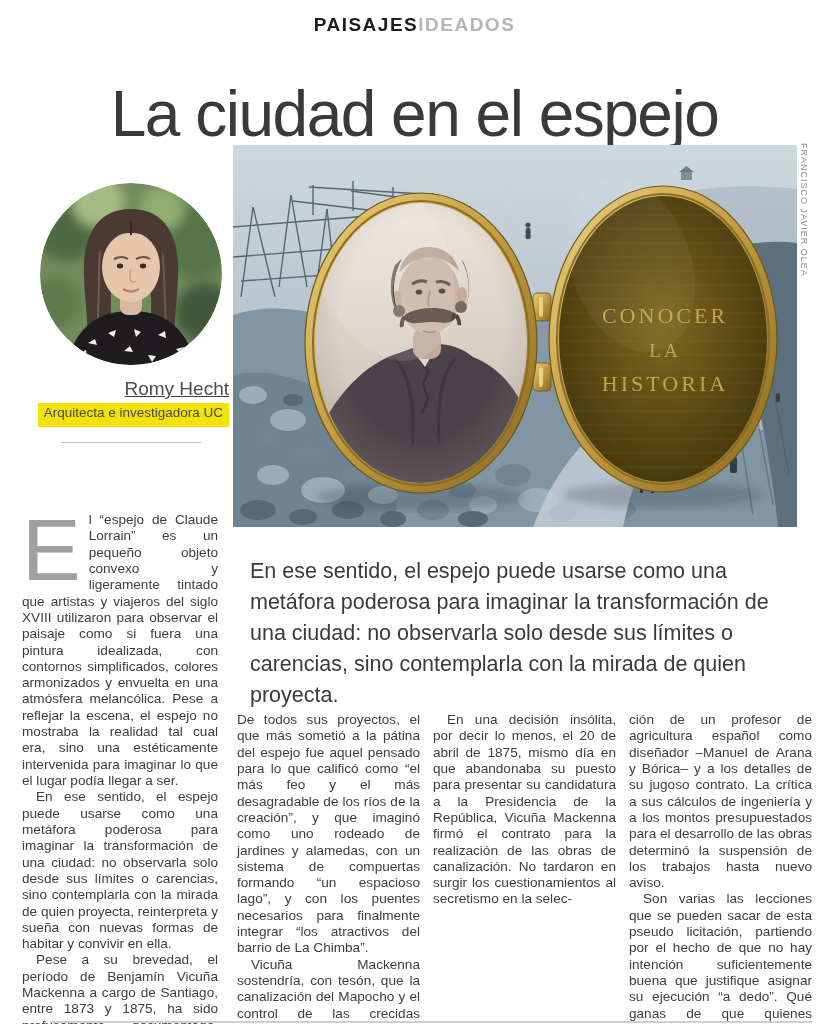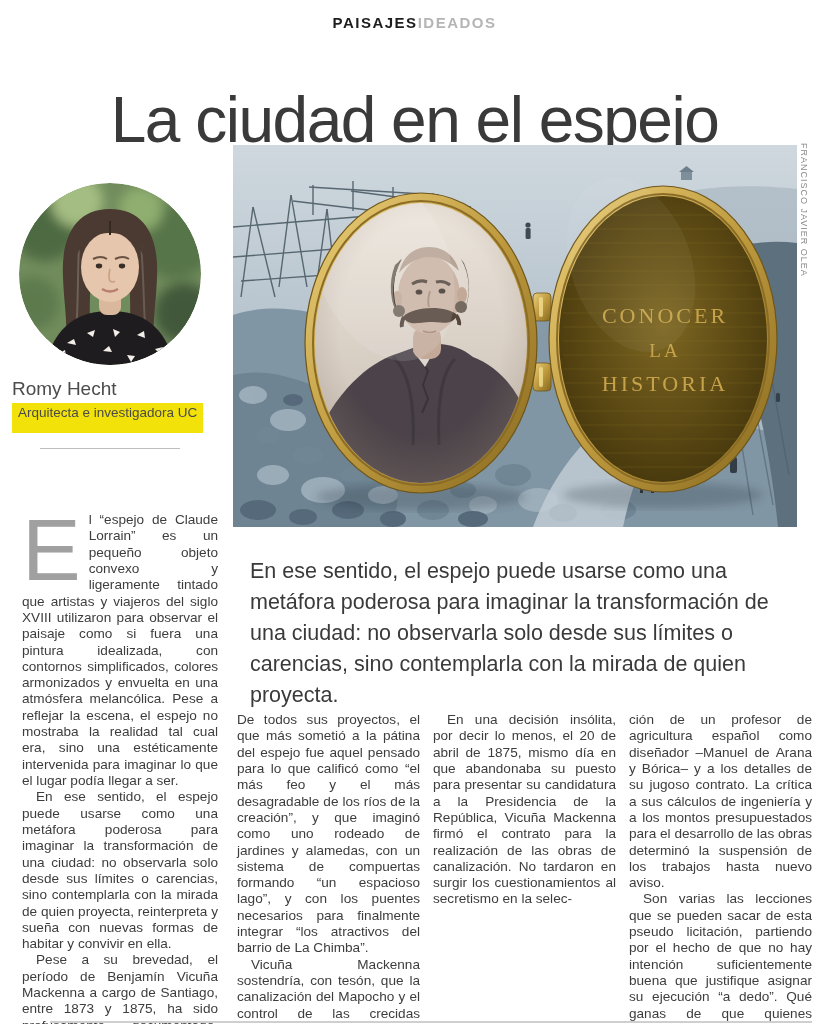--- a/index.html
+++ b/index.html
@@ -4,35 +4,35 @@
 <style>
   html,body{margin:0;padding:0;background:#e9e9e9;}
   .page{
     position:relative;width:829px;height:1024px;margin:0 auto;
     background:#ffffff;overflow:hidden;
     font-family:"Liberation Sans",sans-serif;color:#3d3d3d;
   }
   
   .kicker{
     position:absolute;top:14px;left:0;width:100%;
-    text-align:center;font-size:15px;font-weight:700;letter-spacing:1.5px;
+    text-align:center;font-size:19px;font-weight:700;letter-spacing:1.5px;
   }
   .kicker .strong{color:#1d1d1d;}
   .kicker .muted{color:#b5b5b5;}
   .headline{
-    position:absolute;top:42px;left:0;width:100%;
+    position:absolute;top:36px;left:0;width:100%;
     text-align:center;font-size:64px;font-weight:300;letter-spacing:-1.5px;
     color:#3a3a3a;line-height:1.1;
   }
   
-  .author{position:absolute;left:12px;top:183px;width:196px;text-align:left;}
+  .author{position:absolute;left:33px;top:183px;width:196px;text-align:right;text-decoration:underline;}
   .author-photo{width:182px;height:182px;margin:0 auto;border-radius:50%;overflow:hidden;display:block;}
   .author-name{margin-top:13px;font-size:19px;color:#4c4c4c;}
   .author-role{display:inline-block;margin-top:3px;background:#f2e209;
-    padding:2px 6px 13px;font-size:13.5px;color:#4a4a4a;}
+    padding:2px 6px 7px;font-size:13.5px;color:#4a4a4a;}
   .author-divider{width:140px;margin:15px auto 0;border:0;border-top:1px solid #bdbdbd;}
   
   .bodytext{font-size:13.6px;line-height:1.2;text-align:justify;color:#3d3d3d;}
   .bodytext p{margin:0;text-indent:14px;}
   .bodytext p.cont{text-indent:0;}
   .col1{position:absolute;left:22px;top:512px;width:196px;}
   .dropcap{
     float:left;font-size:88px;line-height:.78;color:#a0a0a0;
     margin:4px 8px 0 0;font-weight:400;
   }

